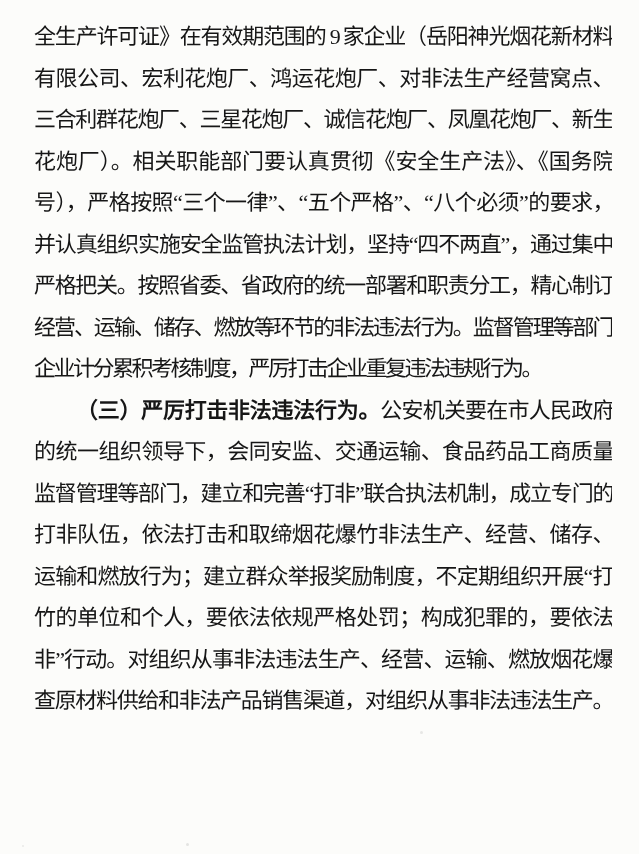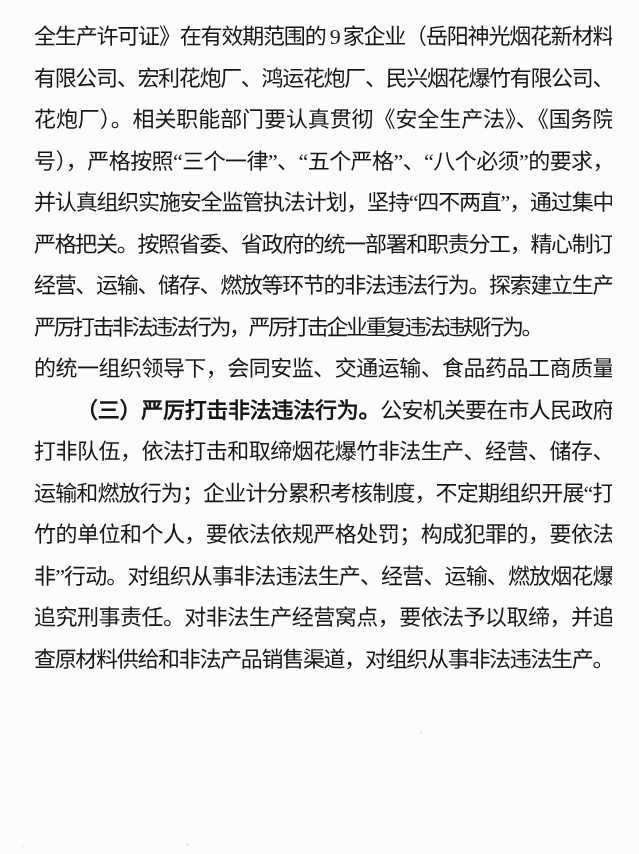--- a/index.html
+++ b/index.html
@@ -53,34 +53,35 @@
   .speck.s2 { left: 566px; top: 520px; width: 3px; height: 2px; opacity: .4; }
   .speck.s3 { left: 420px; top: 731px; width: 3px; height: 3px; opacity: .45; }
   .speck.s4 { left: 186px; top: 843px; width: 3px; height: 3px; opacity: .5; }
   .speck.s5 { left: 22px;  top: 845px; width: 2px; height: 2px; opacity: .4; }
 </style>
 </head>
 <body>
 
 <div class="page">
   <p class="line">全生产许可证》在有效期范围的 9 家企业（岳阳神光烟花新材料</p>
-  <p class="line">有限公司、宏利花炮厂、鸿运花炮厂、民兴烟花爆竹有限公司、</p>
+  <p class="line">有限公司、宏利花炮厂、鸿运花炮厂、对非法生产经营窝点、</p>
+  <p class="line">三合利群花炮厂、三星花炮厂、诚信花炮厂、凤凰花炮厂、新生</p>
   <p class="line">花炮厂）。相关职能部门要认真贯彻《安全生产法》、《国务院</p>
   <p class="line">号），严格按照“三个一律”、“五个严格”、“八个必须”的要求，</p>
   <p class="line">并认真组织实施安全监管执法计划，坚持“四不两直”，通过集中</p>
   <p class="line">严格把关。按照省委、省政府的统一部署和职责分工，精心制订</p>
-  <p class="line">经营、运输、储存、燃放等环节的非法违法行为。探索建立生产</p>
-  <p class="line no-fill">严厉打击非法违法行为，严厉打击企业重复违法违规行为。</p>
+  <p class="line">经营、运输、储存、燃放等环节的非法违法行为。监督管理等部门</p>
+  <p class="line no-fill">企业计分累积考核制度，严厉打击企业重复违法违规行为。</p>
+  <p class="line indent"><b>（三）严厉打击非法违法行为。</b><span>公安机关要在市人民政府</span></p>
   <p class="line">的统一组织领导下，会同安监、交通运输、食品药品工商质量</p>
-  <p class="line indent"><b>（三）严厉打击非法违法行为。</b><span>公安机关要在市人民政府</span></p>
+  <p class="line">监督管理等部门，建立和完善“打非”联合执法机制，成立专门的</p>
   <p class="line">打非队伍，依法打击和取缔烟花爆竹非法生产、经营、储存、</p>
-  <p class="line">运输和燃放行为；企业计分累积考核制度，不定期组织开展“打</p>
+  <p class="line">运输和燃放行为；建立群众举报奖励制度，不定期组织开展“打</p>
   <p class="line">竹的单位和个人，要依法依规严格处罚；构成犯罪的，要依法</p>
   <p class="line">非”行动。对组织从事非法违法生产、经营、运输、燃放烟花爆</p>
-  <p class="line">追究刑事责任。对非法生产经营窝点，要依法予以取缔，并追</p>
   <p class="line">查原材料供给和非法产品销售渠道，对组织从事非法违法生产。</p>
 
   <span class="speck s1"></span>
   <span class="speck s2"></span>
   <span class="speck s3"></span>
   <span class="speck s4"></span>
   <span class="speck s5"></span>
 </div>
 
 </body></html>

